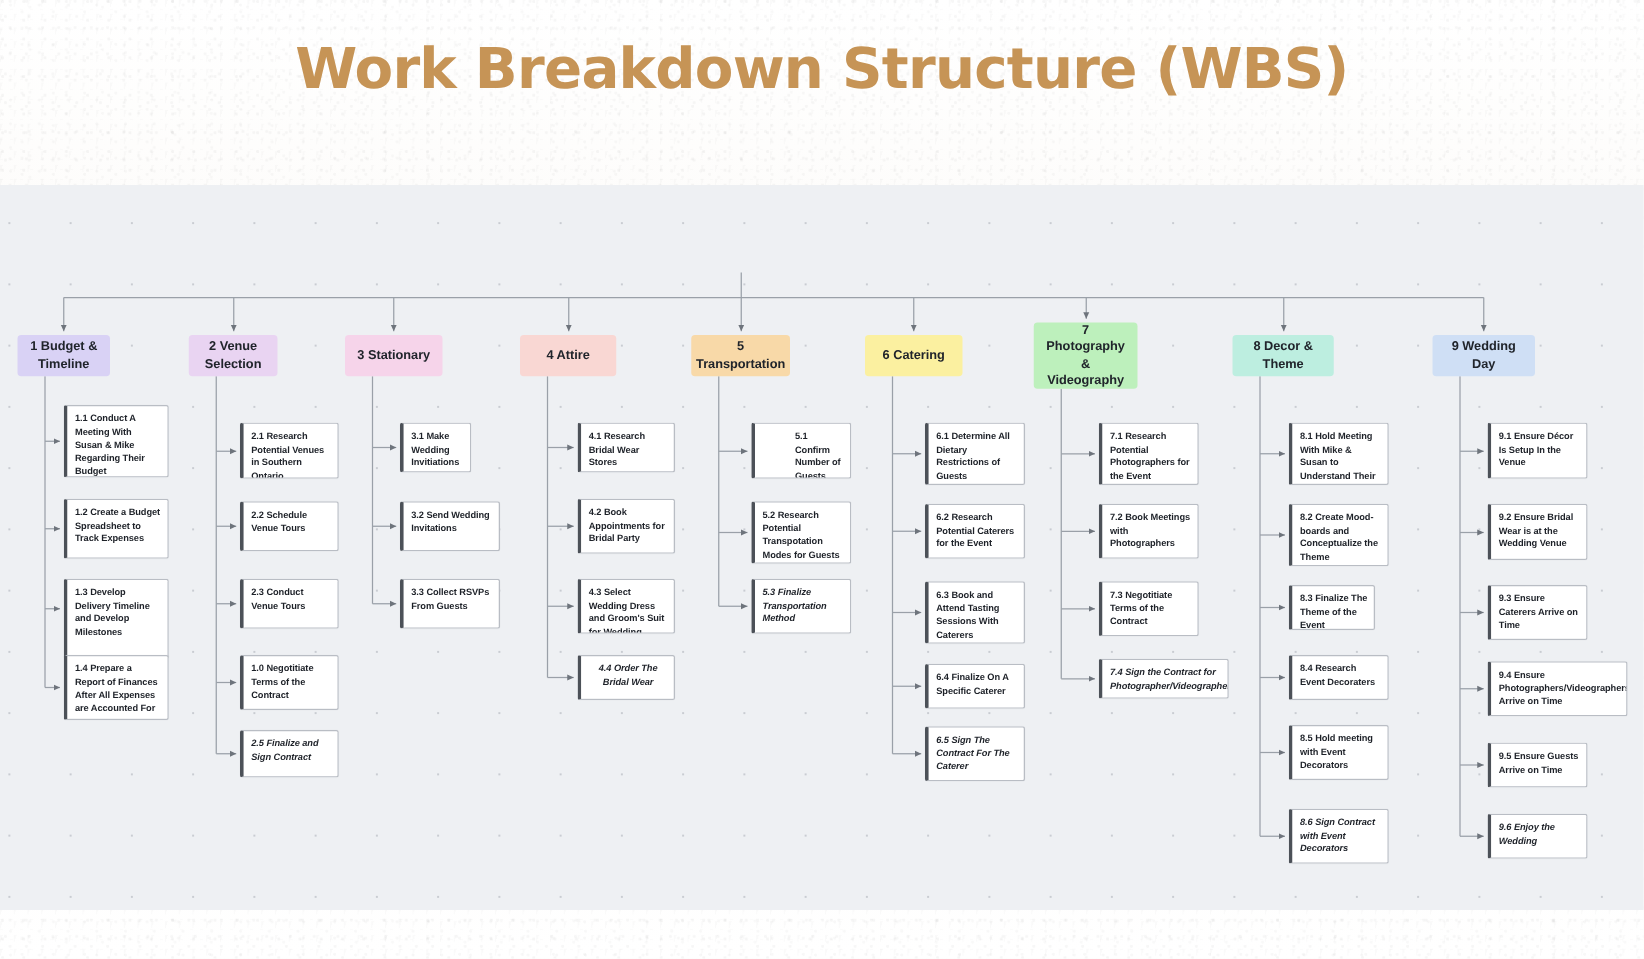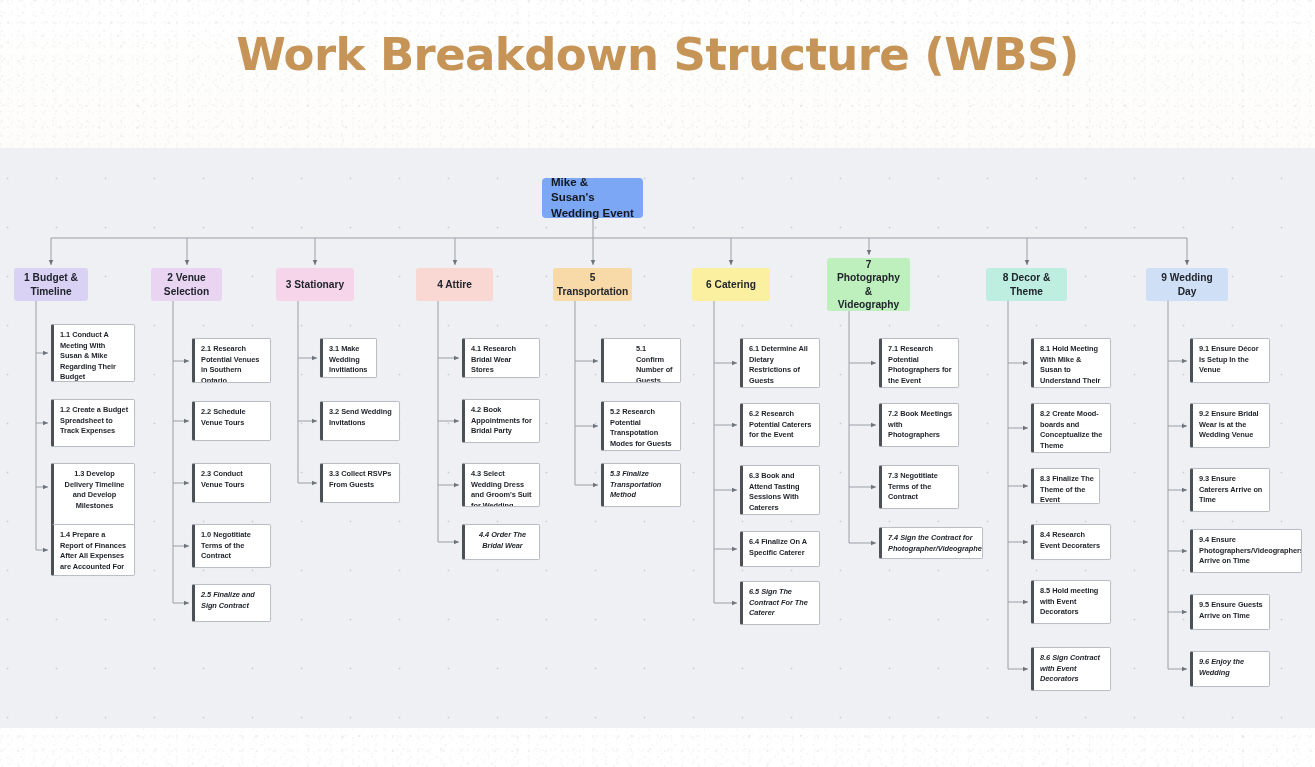--- a/index.html
+++ b/index.html
@@ -177,42 +177,40 @@
           <path d="M1008,521 L1028,521" marker-end="url(#arw)"></path>
           <path d="M1168,153 L1168,521"></path>
           <path d="M1168,213 L1187,213" marker-end="url(#arw)"></path>
           <path d="M1168,278 L1187,278" marker-end="url(#arw)"></path>
           <path d="M1168,342 L1187,342" marker-end="url(#arw)"></path>
           <path d="M1168,403 L1187,403" marker-end="url(#arw)"></path>
           <path d="M1168,464 L1187,464" marker-end="url(#arw)"></path>
           <path d="M1168,521 L1187,521" marker-end="url(#arw)"></path>
         </g>
     </svg>
-  <div class="node root" style="left: 542px; top: 30px; width: 101px; height: 40px; background: rgb(123, 167, 245);">Mike &amp; Susan's
-Wedding Event</div>
       <div class="node cat" style="left: 14px; top: 120px; width: 74px; height: 33px; background: rgb(217, 210, 245);">1 Budget &amp;
 Timeline</div>
       <div class="node cat" style="left: 151px; top: 120px; width: 71px; height: 33px; background: rgb(233, 212, 242);">2 Venue
 Selection</div>
       <div class="node cat" style="left: 276px; top: 120px; width: 78px; height: 33px; background: rgb(246, 212, 234);">3 Stationary</div>
       <div class="node cat" style="left: 416px; top: 120px; width: 77px; height: 33px; background: rgb(249, 215, 211);">4 Attire</div>
       <div class="node cat" style="left: 553px; top: 120px; width: 79px; height: 33px; background: rgb(248, 217, 168);">5
 Transportation</div>
       <div class="node cat" style="left: 692px; top: 120px; width: 78px; height: 33px; background: rgb(251, 240, 160);">6 Catering</div>
       <div class="node cat" style="left: 827px; top: 110px; width: 83px; height: 53px; background: rgb(189, 240, 188);">7
 Photography
 &amp;
 Videography</div>
       <div class="node cat" style="left: 986px; top: 120px; width: 81px; height: 33px; background: rgb(189, 238, 224);">8 Decor &amp;
 Theme</div>
       <div class="node cat" style="left: 1146px; top: 120px; width: 82px; height: 33px; background: rgb(207, 223, 245);">9 Wedding
 Day</div>
       <div class="task" style="left: 51px; top: 176px; width: 84px; height: 58px;">1.1 Conduct A Meeting With Susan &amp; Mike Regarding Their Budget</div>
       <div class="task" style="left: 51px; top: 251px; width: 84px; height: 48px;">1.2 Create a Budget Spreadsheet to Track Expenses</div>
-      <div class="task" style="left: 51px; top: 315px; width: 84px; height: 64px; text-align: center;">1.3 Develop Delivery Timeline and Develop Milestones</div>
+      <div class="task" style="left: 51px; top: 315px; width: 84px; height: 64px;">1.3 Develop Delivery Timeline and Develop Milestones</div>
       <div class="task" style="left: 51px; top: 376px; width: 84px; height: 52px;">1.4 Prepare a Report of Finances After All Expenses are Accounted For</div>
       <div class="task" style="left: 192px; top: 190px; width: 79px; height: 45px;">2.1 Research Potential Venues in Southern Ontario</div>
       <div class="task" style="left: 192px; top: 253px; width: 79px; height: 40px;">2.2 Schedule Venue Tours</div>
       <div class="task" style="left: 192px; top: 315px; width: 79px; height: 40px;">2.3 Conduct Venue Tours</div>
       <div class="task" style="left: 192px; top: 376px; width: 79px; height: 44px;">1.0 Negotitiate Terms of the Contract</div>
       <div class="task italic" style="left: 192px; top: 436px; width: 79px; height: 38px;">2.5 Finalize and Sign Contract</div>
       <div class="task" style="left: 320px; top: 190px; width: 57px; height: 40px;">3.1 Make Wedding Invitiations</div>
       <div class="task" style="left: 320px; top: 253px; width: 80px; height: 40px;">3.2 Send Wedding Invitations</div>
       <div class="task" style="left: 320px; top: 315px; width: 80px; height: 40px;">3.3 Collect RSVPs From Guests</div>
       <div class="task" style="left: 462px; top: 190px; width: 78px; height: 40px;">4.1 Research Bridal Wear Stores</div>

